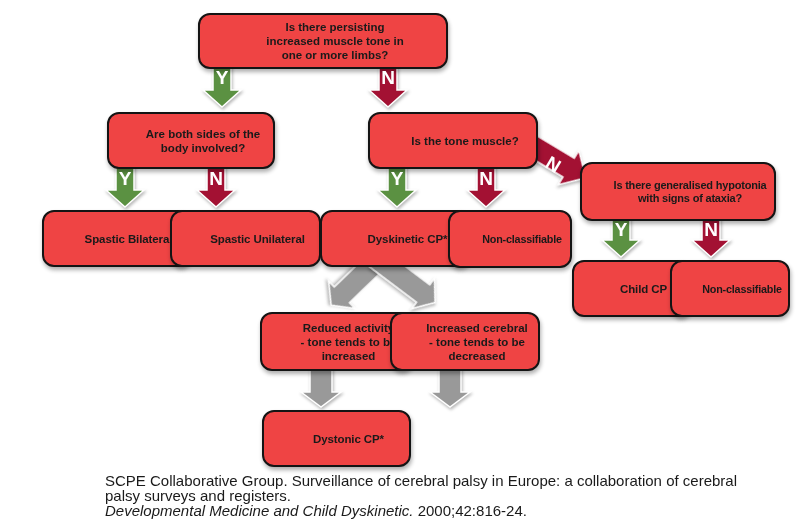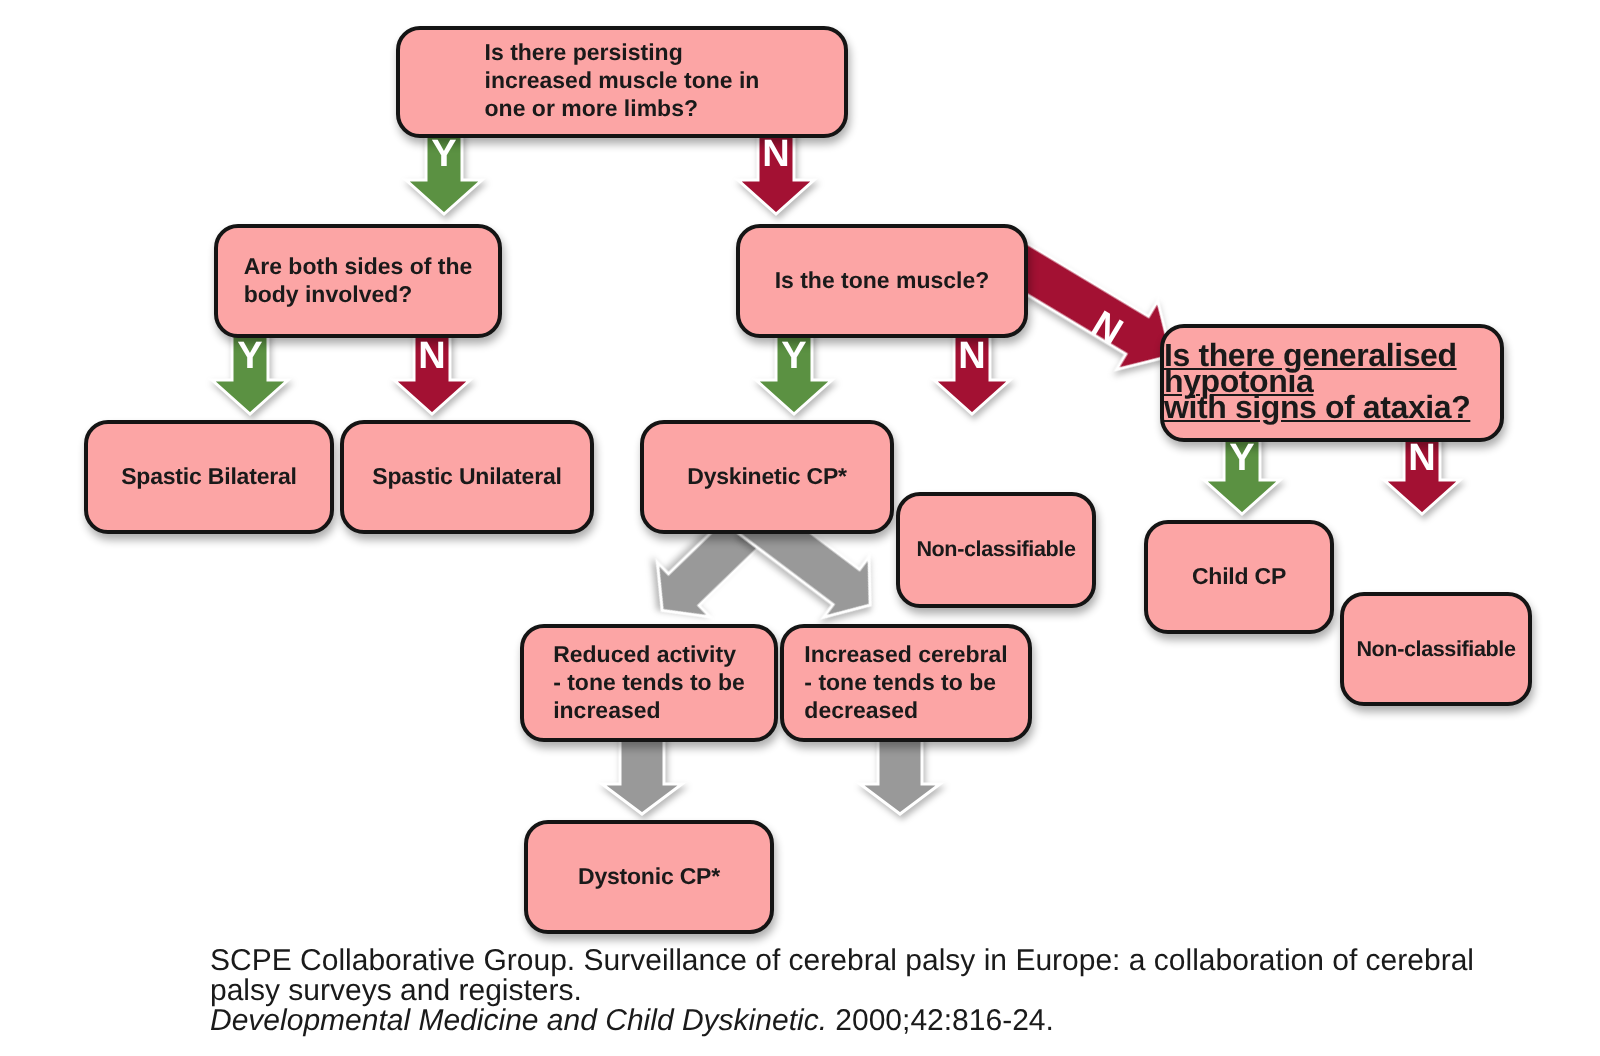--- a/index.html
+++ b/index.html
@@ -4,28 +4,29 @@
 <style>
   html,body{margin:0;padding:0;background:#fff;}
   .canvas{
     position:relative;width:800px;height:528px;background:#ffffff;
     font-family:"Liberation Sans",sans-serif;overflow:hidden;
   }
   .arrows{position:absolute;left:0;top:0;z-index:1;}
   .arrows polygon{stroke:#ffffff;stroke-width:1.5;filter:drop-shadow(1px 2px 1.5px rgba(0,0,0,0.28));}
   .box{
     position:absolute;z-index:2;border:2px solid #141414;border-radius:12px;
-    background:#fca5a5;display:flex;align-items:center;justify-content:center;
-    text-align:left;font-weight:bold;color:#1a1a1a;
+    background:#ef4444;display:flex;align-items:center;justify-content:center;
+    text-align:center;font-weight:bold;color:#1a1a1a;
     box-shadow:1px 3px 4px rgba(0,0,0,0.32);
+    padding-left:24px;
   }
   .q{font-size:11.5px;line-height:14px;white-space:pre-line;}
-  .q-small{font-size:16px;line-height:13px;letter-spacing:-0.2px;white-space:pre-line;text-decoration:underline;}
+  .q-small{font-size:11px;line-height:13px;letter-spacing:-0.2px;white-space:pre-line;}
   .result{font-size:11.5px;letter-spacing:-0.1px;white-space:nowrap;}
-  .nc{font-size:10.8px;letter-spacing:-0.2px;white-space:nowrap;margin-top:36px;}
+  .nc{font-size:10.8px;letter-spacing:-0.2px;white-space:nowrap;}
   .al{
     position:absolute;z-index:3;width:20px;text-align:center;
     font-weight:bold;font-size:19px;color:#ffffff;line-height:20px;
   }
   .citation{
     position:absolute;z-index:2;left:105px;top:473px;width:670px;
     font-size:15px;line-height:15px;color:#1a1a1a;
   }
 </style>
 </head>

